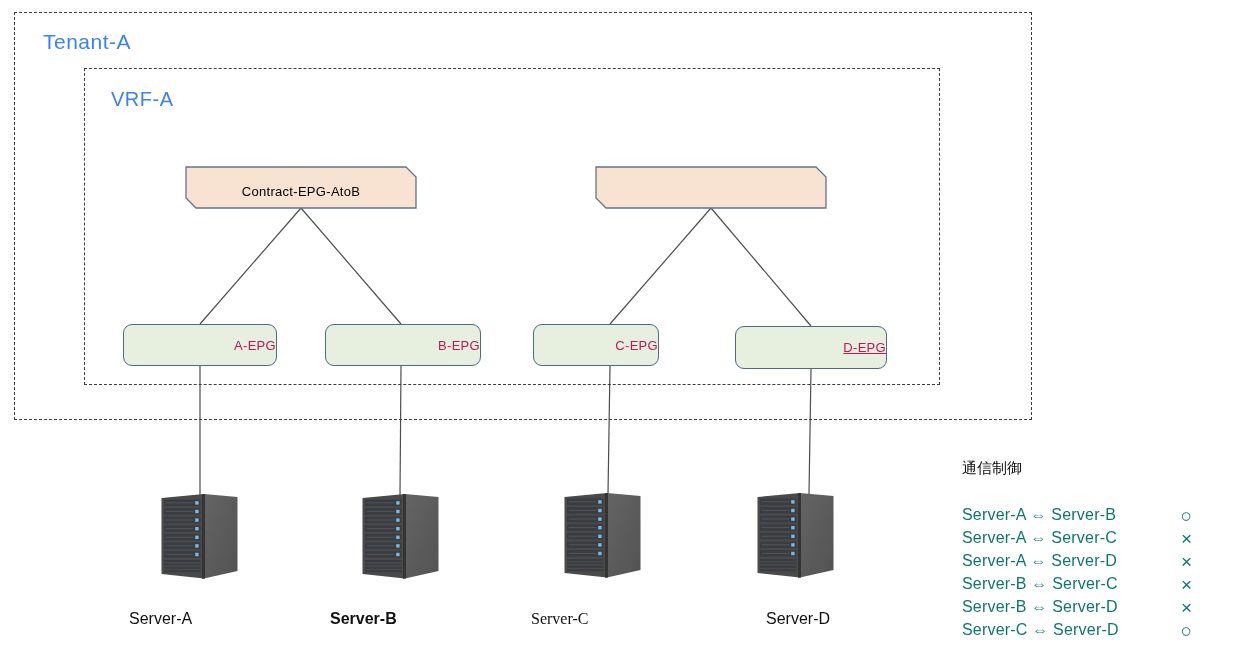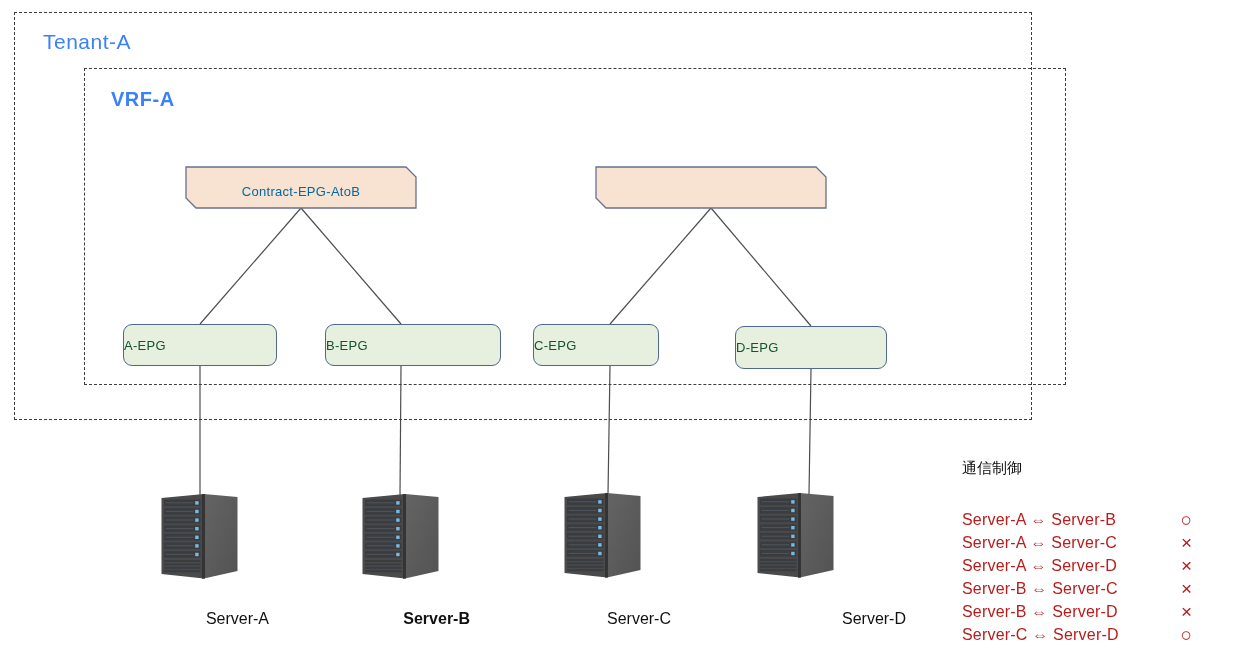--- a/index.html
+++ b/index.html
@@ -8,70 +8,70 @@
     font-family: "Liberation Sans", "DejaVu Sans", sans-serif;
     color: #161616;
     width: 1237px; height: 667px;
     overflow: hidden;
   }
   .stage { position: relative; width: 1237px; height: 667px; background: #ffffff; }
 
   
   .dashed-box { position: absolute; border: 1.4px dashed #3d3d3d; background: transparent; }
   .tenant-box { left: 14px; top: 12px; width: 1018px; height: 408px; }
-  .vrf-box    { left: 84px; top: 68px; width: 982px;  height: 317px; font-weight: bold; }
+  .vrf-box    { left: 84px; top: 68px; width: 856px;  height: 317px; }
   .box-label  { position: absolute; font-size: 21px; letter-spacing: 0.5px; color: #3b82f6; white-space: nowrap; }
   .tenant-box .box-label { left: 28px; top: 17px; }
   .vrf-box .box-label    { left: 26px; top: 19px; font-size: 20px; }
 
   
   .connector-layer { position: absolute; left: 0; top: 0; width: 1237px; height: 667px; }
 
   
   .contract-label-box {
     position: absolute; width: 230px; height: 49px;
     display: flex; align-items: center; justify-content: center;
-    font-size: 13px; color: #0369a1; letter-spacing: 0.3px;
+    font-size: 13px; color: #000000; letter-spacing: 0.3px;
   }
   .contract-a { left: 186px; top: 167px; }
   .contract-c { left: 596px; top: 167px; }
 
   
   .epg-box {
     position: absolute; height: 42px;
     background: #e7efdf; border: 1.4px solid #4e688e; border-radius: 9px;
-    display: flex; align-items: center; justify-content: flex-start;
-    font-size: 13px; color: #14532d; letter-spacing: 0.3px;
+    display: flex; align-items: center; justify-content: flex-end;
+    font-size: 13px; color: #be185d; letter-spacing: 0.3px;
   }
   .epg-a { left: 123px; top: 324px; width: 154px; }
-  .epg-b { left: 325px; top: 324px; width: 176px; }
+  .epg-b { left: 325px; top: 324px; width: 156px; }
   .epg-c { left: 533px; top: 324px; width: 126px; }
-  .epg-d { left: 735px; top: 326px; width: 152px; height: 43px; }
+  .epg-d { left: 735px; top: 326px; width: 152px; height: 43px; text-decoration: underline; }
 
   
   .server-icon { position: absolute; width: 77px; height: 85px; }
   .server-a { left: 161px; top: 494px; }
   .server-b { left: 362px; top: 494px; }
   .server-c { left: 564px; top: 493px; }
   .server-d { left: 757px; top: 493px; }
   .server-label {
     position: absolute; top: 610px; width: 140px;
-    text-align: right; font-size: 16px; color: #111; white-space: nowrap;
+    text-align: left; font-size: 16px; color: #111; white-space: nowrap;
   }
   .server-label-a { left: 129px; }
   .server-label-b { left: 330px; font-weight: bold; }
-  .server-label-c { left: 531px; }
+  .server-label-c { left: 531px; font-family: Liberation Serif, serif; }
   .server-label-d { left: 766px; }
 
   
   .legend { position: absolute; left: 962px; top: 459px; width: 232px; }
   .legend-title { font-size: 15px; color: #111; margin-bottom: 28px; }
   .legend-row {
-    display: flex; align-items: flex-end; justify-content: space-between;
-    height: 23px; font-size: 16px; color: #b91c1c; white-space: nowrap;
+    display: flex; align-items: flex-start; justify-content: space-between;
+    height: 23px; font-size: 16px; color: #0f766e; white-space: nowrap;
   }
   .legend-pair { letter-spacing: 0.2px; }
   .legend-status { font-size: 19px; line-height: 1; padding-right: 2px; }
 
   .hidden-defs { position: absolute; width: 0; height: 0; overflow: hidden; }
 </style>
 </head>
 <body>
 
 <svg class="hidden-defs" aria-hidden="true">

